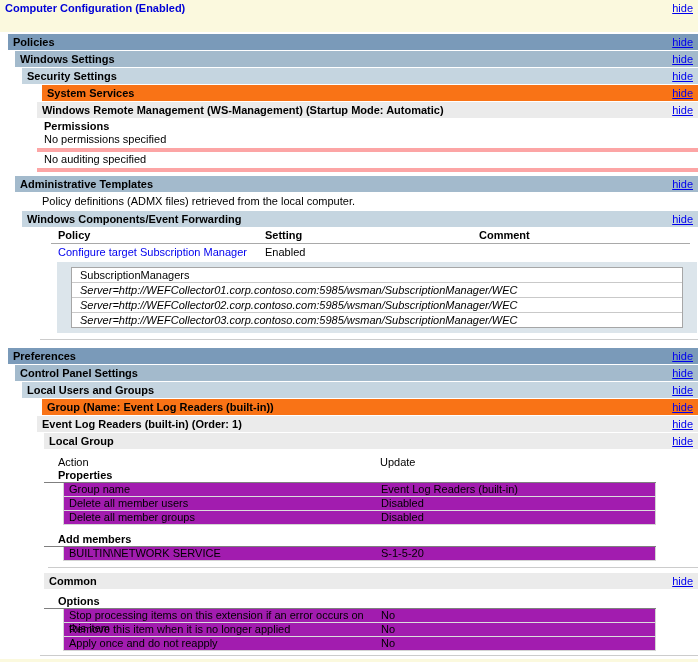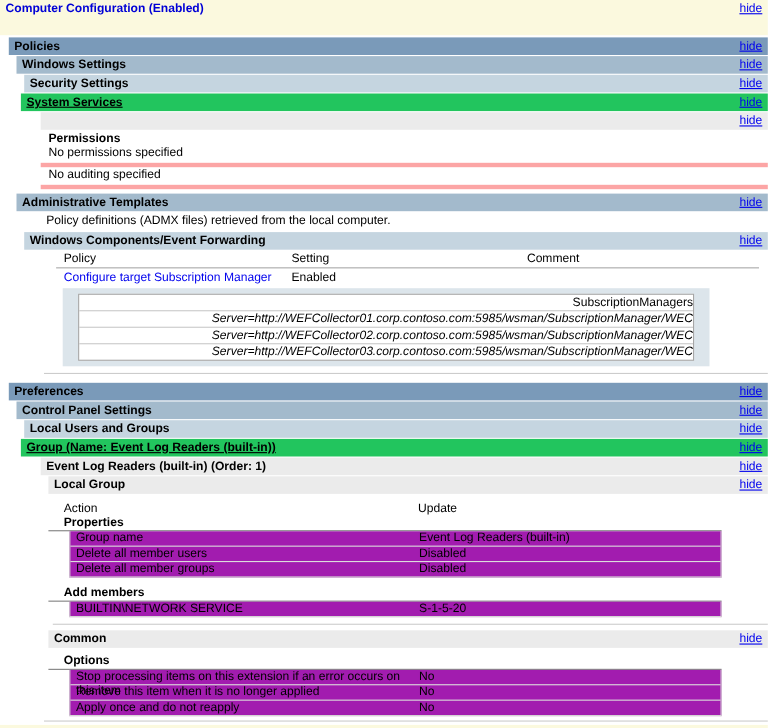--- a/index.html
+++ b/index.html
@@ -26,52 +26,51 @@
     right:5px;top:0;
     font-weight:normal;
     color:#0000EE;
     text-decoration:underline;
     cursor:pointer;
   }
   .bar.y{background:#FBF9DE;height:32px;line-height:17px;color:#0000D6;margin-bottom:2px;margin-left:0;}
   .bar.l1{background:#7A9AB9;margin-left:8px;}
   .bar.l2{background:#A3BACC;margin-left:15px;}
   .bar.l3{background:#C5D5E0;margin-left:22px;}
-  .bar.l4{background:#22c55e;margin-left:19px;text-decoration:underline;}
+  .bar.l4{background:#f97316;margin-left:42px;}
   .bar.g5{background:#EBEBEB;margin-left:37px;}
   .bar.g6{background:#EBEBEB;margin-left:44px;}
 
   
   .spec{
     margin-left:37px;margin-right:2px;
     border-bottom:4px solid #fca5a5;
     padding:1px 0 2px 7px;
     line-height:11px;
   }
   .spec .h{font-weight:bold;padding:1px 0;}
   .spec .t{padding:1px 0;}
   .note{padding:3px 0 4px 42px;line-height:11px;}
 
   
   .ptable{margin:2px 10px 0 51px;}
   .prow{display:flex;line-height:11px;}
-  .prow.head{font-weight:normal;border-bottom:1px solid #A9A9A9;padding-bottom:2px;padding-top:1px;justify-content:space-between;}
+  .prow.head{font-weight:bold;border-bottom:1px solid #A9A9A9;padding-bottom:2px;padding-top:1px;justify-content:space-between;}
   .prow.body{padding:3px 0 2px;}
   .c1{width:214px;padding-left:7px;box-sizing:border-box;}
   .c2{width:214px;}
   .c3{flex:1;}
   a.plink{color:#0000EE;text-decoration:none;cursor:pointer;}
 
   
   .panel{
     margin:2px 0 0 57px;
-    width:588px;
+    width:640px;
     background:#DCE5EB;
     padding:5px 0;
-    text-align:right;
   }
   .box{margin:0 14px;background:#fff;border:1px solid #A6A6A6;}
   .brow{height:14px;line-height:14px;padding-left:8px;white-space:nowrap;overflow:hidden;}
   .brow+.brow{border-top:1px solid #C9C9C9;font-style:italic;}
 
   
   .endline{border-top:1px solid #CCCCCC;margin:6px 2px 0 40px;height:0;}
   .endline.deep{margin-left:48px;margin-top:6px;}
   .mt8{margin-top:8px;}
   .mt5{margin-top:5px;}
@@ -116,20 +115,21 @@
   <span>Security Settings</span>
   <a class="hide">hide</a>
 </div>
 
 <div class="bar l4">
   <span>System Services</span>
   <a class="hide">hide</a>
 </div>
 
 <div class="bar g5">
+  <span>Windows Remote Management (WS-Management) (Startup Mode: Automatic)</span>
   <a class="hide">hide</a>
 </div>
 
 <div class="spec">
   <div class="h">Permissions</div>
   <div class="t">No permissions specified</div>
 </div>
 <div class="spec">
   <div class="t">No auditing specified</div>
 </div>

